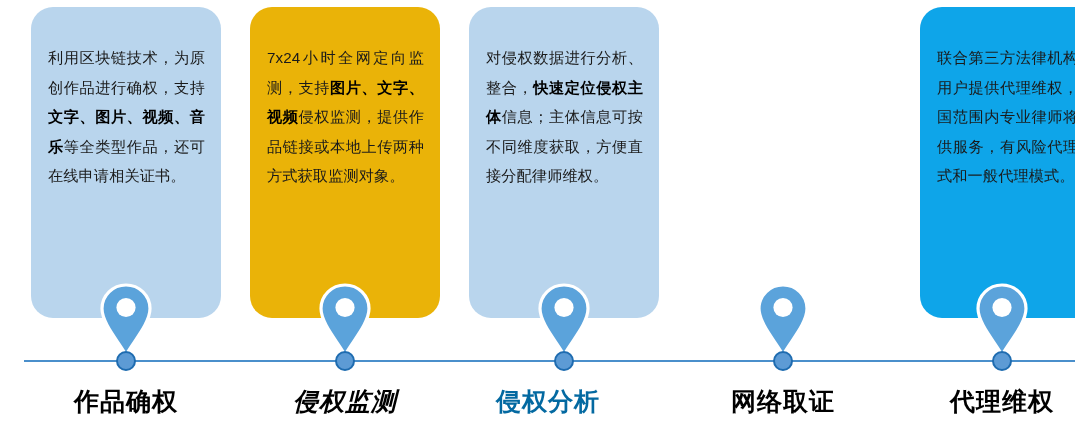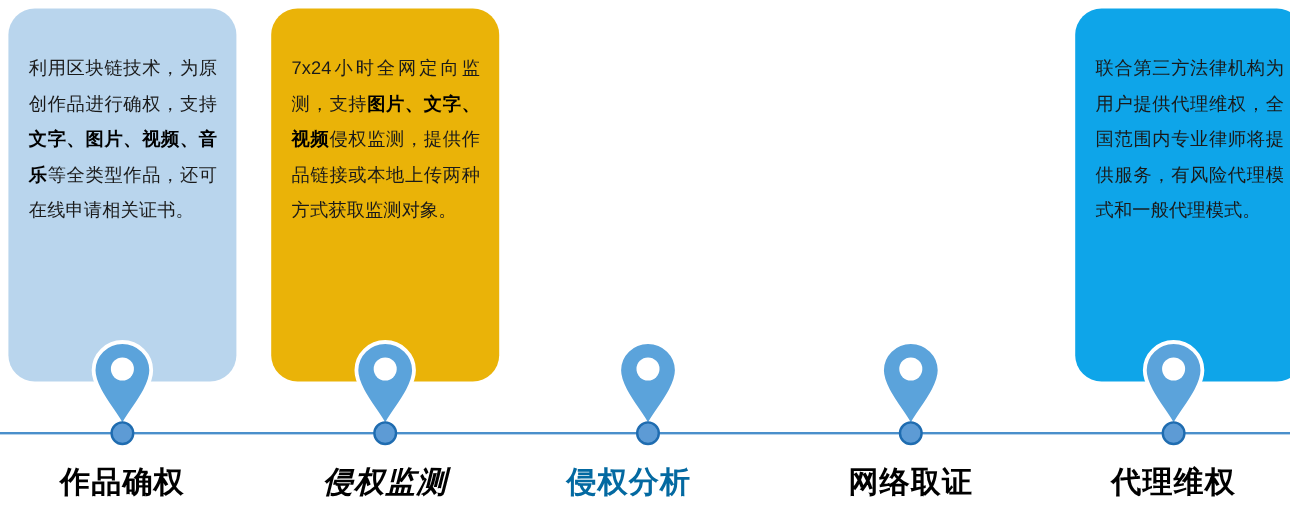--- a/index.html
+++ b/index.html
@@ -12,20 +12,21 @@
     height: 424px;
     background: #ffffff;
     font-family: "Liberation Sans", "DejaVu Sans", sans-serif;
     overflow: hidden;
   }
 
   #infographic {
     position: relative;
     width: 952px;
     height: 424px;
+    margin-left: 24px;
   }
 
   
   .card-layer {
     position: absolute;
     left: 0;
     top: 0;
     width: 1075px;
     height: 330px;
   }
@@ -109,20 +110,23 @@
 
 <div id="infographic">
 
   <div class="card-layer">
       <div class="card" style="left: 7px; background: rgb(185, 213, 237);">
         <div class="card-text" style="color: rgb(26, 26, 26);"><span>利用区块链技术，为原创作品进行确权，支持</span><b>文字、图片、视频、音乐</b><span>等全类型作品，还可在线申请相关证书。</span></div>
       </div>
       <div class="card" style="left: 226px; background: #eab308;">
         <div class="card-text" style="color: rgb(26, 26, 26);"><span>7x24小时全网定向监测，支持</span><b>图片、文字、视频</b><span>侵权监测，提供作品链接或本地上传两种方式获取监测对象。</span></div>
       </div>
+      <div class="card" style="left: 445px; background: rgb(185, 213, 237);">
+        <div class="card-text" style="color: rgb(26, 26, 26);"><span>对侵权数据进行分析、整合，</span><b>快速定位侵权主体</b><span>信息；主体信息可按不同维度获取，方便直接分配律师维权。</span></div>
+      </div>
       <div class="card" style="left: 896px; background: #0ea5e9;">
         <div class="card-text" style="color: rgb(26, 26, 26);"><span>联合第三方法律机构为用户提供代理维权，全国范围内专业律师将提供服务，有风险代理模式和一般代理模式。</span></div>
       </div>
     </div>
 
   <div class="timeline-line" style="background: rgb(74, 143, 203);"></div>
 
   <div class="marker-layer">
       <div class="pin" style="left: 102px;">
         <svg viewBox="0 0 54 72" xmlns="http://www.w3.org/2000/svg">

